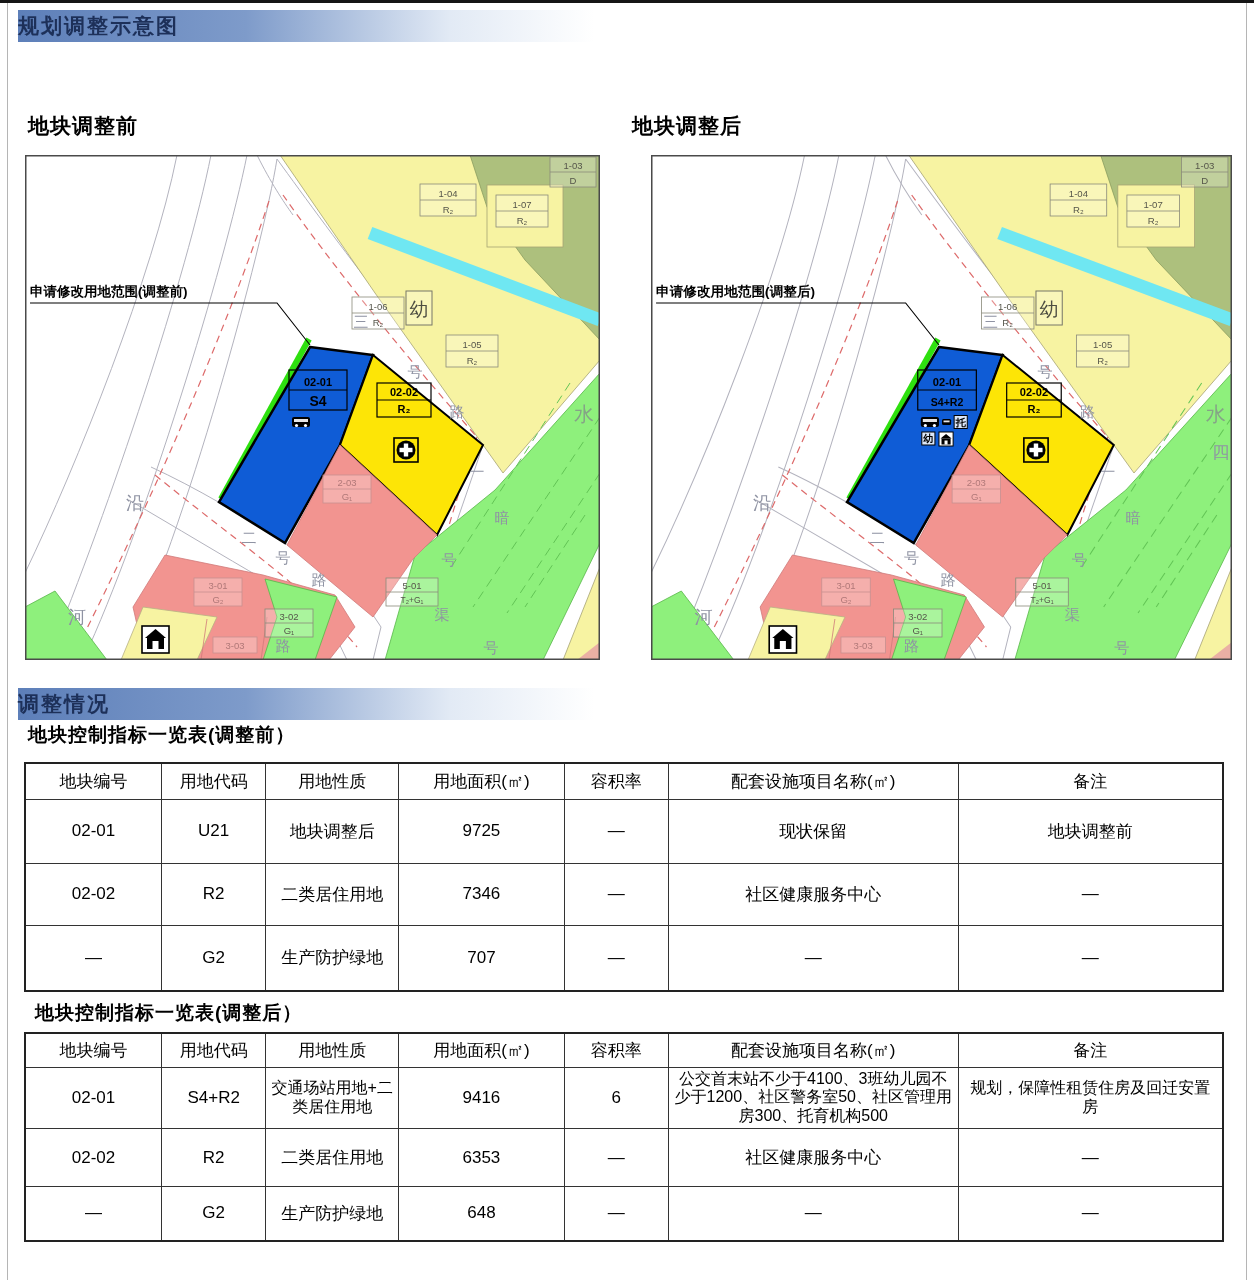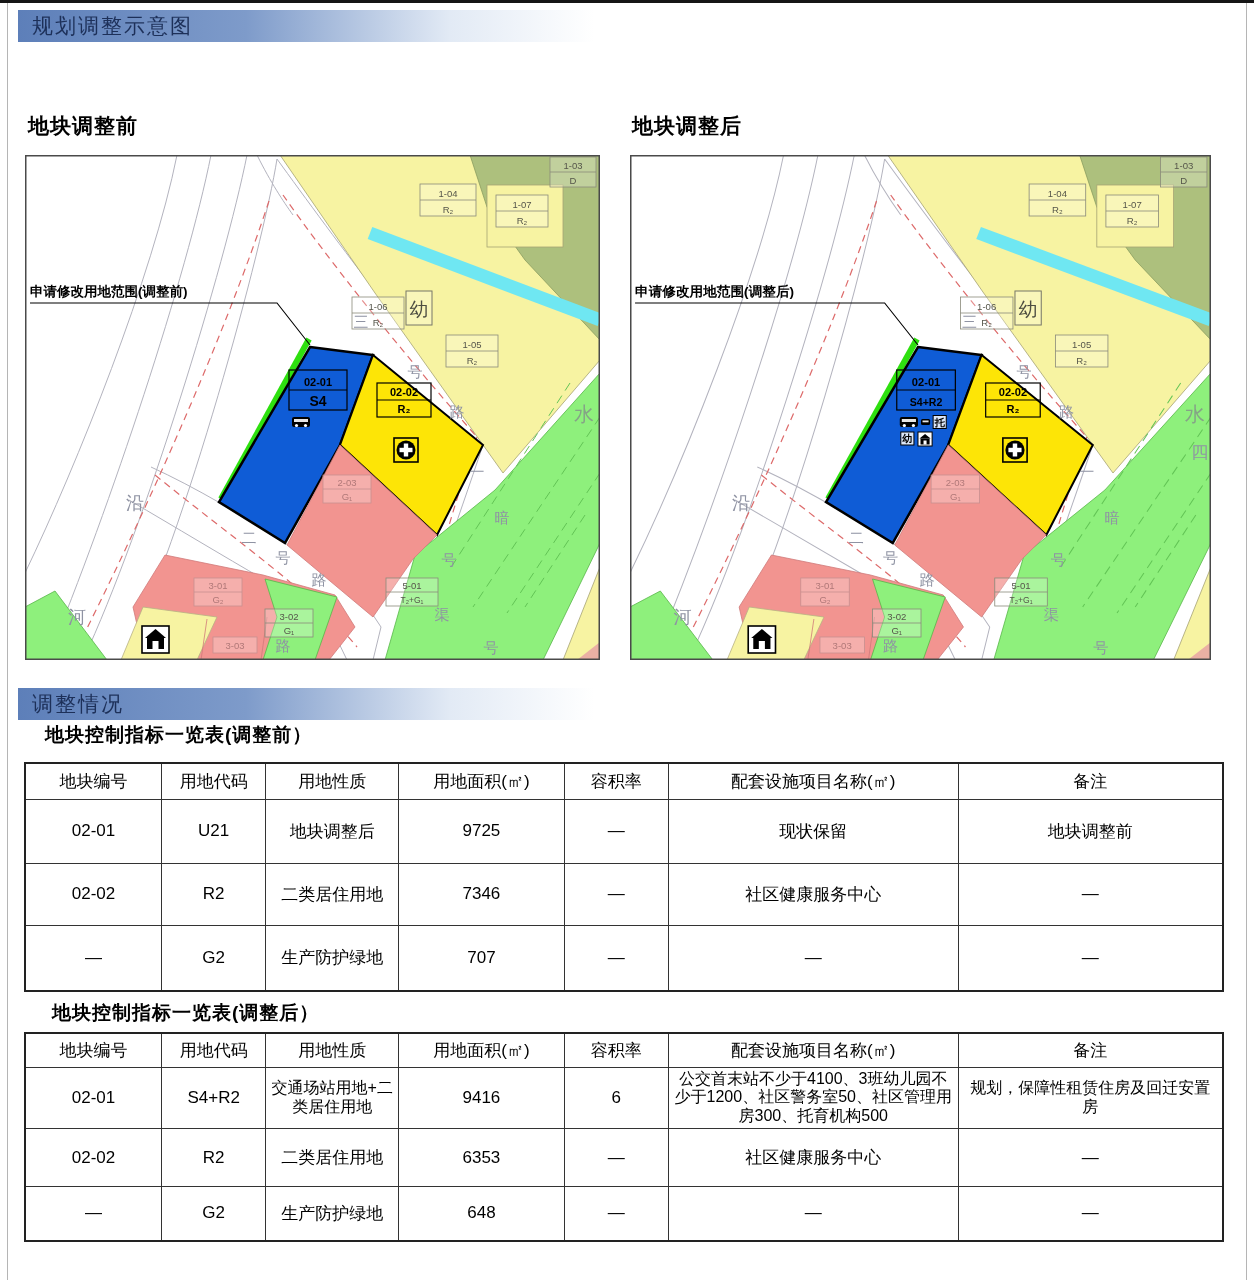--- a/index.html
+++ b/index.html
@@ -6,32 +6,32 @@
   body{
     width:1254px;height:1280px;position:relative;background:#ffffff;
     font-family:"Liberation Sans",sans-serif;overflow:hidden;color:#000;
   }
   .topline{position:absolute;top:0;left:0;width:1254px;height:3px;background:#161616;}
   .edge-left{position:absolute;top:3px;bottom:0;left:7px;width:1px;background:#b5b5b5;}
   .edge-right{position:absolute;top:3px;bottom:0;left:1246px;width:1px;background:#b5b5b5;}
   .bar{
     position:absolute;left:18px;width:600px;height:32px;box-sizing:border-box;
     background:linear-gradient(90deg,#5d7fb9 0%,#7e9bca 38%,#e2eaf5 72%,#ffffff 96%);
-    color:#1d3059;font-weight:normal;font-size:21px;line-height:32px;
-    padding-left:14px;letter-spacing:2px;
+    color:#1d3059;font-weight:bold;font-size:21px;line-height:32px;
+    letter-spacing:2px;
   }
   .bar-1{top:10px;}
   .bar-2{top:688px;}
   .map-title{position:absolute;top:112px;font-size:21px;font-weight:bold;letter-spacing:1px;}
   .map-title-before{left:28px;text-align:right;}
   .map-title-after{left:632px;font-family:Liberation Serif, serif;}
   .map-frame{position:absolute;top:155px;}
   .map-frame-before{left:25px;}
-  .map-frame-after{left:630px;}
-  .tbl-title{position:absolute;left:45px;font-size:19px;font-weight:bold;letter-spacing:1px;}
+  .map-frame-after{left:651px;}
+  .tbl-title{position:absolute;left:28px;font-size:19px;font-weight:bold;letter-spacing:1px;}
   .tbl-title-1{top:722px;}
   .tbl-title-2{top:1000px;margin-left:7px;}
   .tbl{
     position:absolute;left:24px;width:1200px;border-collapse:collapse;table-layout:fixed;
     border:2px solid #222;
   }
   .tbl-1{top:762px;}
   .tbl-2{top:1032px;}
   .tbl th,.tbl td{
     border:1px solid #333;text-align:center;vertical-align:middle;

